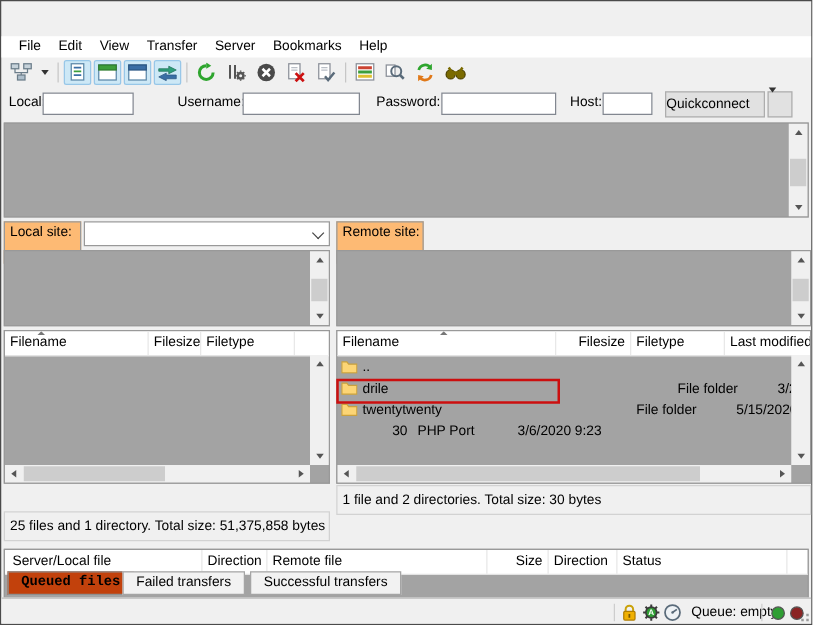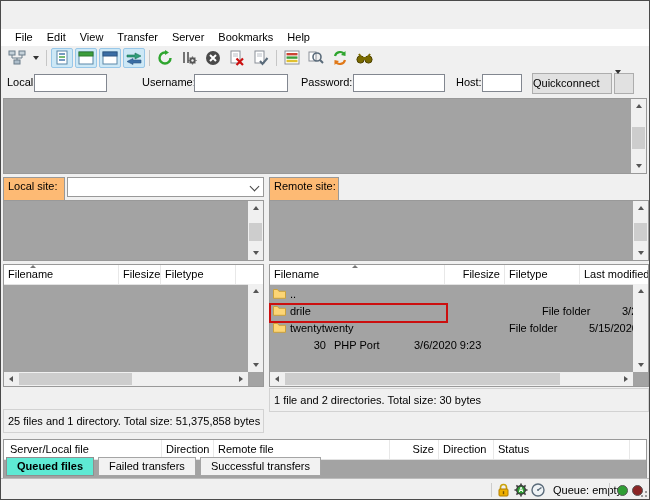--- a/index.html
+++ b/index.html
@@ -52,21 +52,21 @@
   .hc.ra{text-align:right;}
   .sortcaret{position:absolute;top:0;width:0;height:0;border-left:3px solid transparent;border-right:3px solid transparent;border-bottom:3.5px solid #777;}
   
   .frow{position:absolute;left:0;right:15px;height:17px;display:flex;align-items:center;}
   .fc{box-sizing:border-box;padding:0 4px 0 4px;overflow:hidden;white-space:nowrap;}
   .fc.ra{text-align:right;}
   .fname{display:flex;align-items:center;gap:4px;padding-left:3px;}
   .statusbox{position:absolute;box-sizing:border-box;height:24px;background:#f0f0f0;border:1px solid #d2d2d2;padding:5px 0 0 4px;white-space:nowrap;overflow:hidden;}
   
   .tab{position:absolute;top:456px;height:19px;box-sizing:border-box;border:1px solid #a5a5a5;background:#f2f2f2;padding:2px 10px 0 10px;white-space:nowrap;}
-  .tab.active{background:#5eead4;font-weight:bold;border-color:#8f8f8f;}
+  .tab.active{background:#c2410c;font-weight:bold;border-color:#8f8f8f;font-family:Liberation Mono, monospace;}
   
   .statusbar{left:0;top:477px;right:0;bottom:0;border-top:1px solid #bcbcbc;background:#f0f0f0;}
   .dot{position:absolute;width:9px;height:9px;border-radius:50%;border:1px solid #555;}
   .vline{position:absolute;width:1px;background:#cdcdcd;}
   .annotation{position:absolute;left:268px;top:302px;width:179px;height:20px;border:2px solid #cc0f0f;box-sizing:border-box;z-index:40;pointer-events:none;}
   .grip{position:absolute;right:2px;bottom:2px;width:8px;height:8px;}
   .grip i{position:absolute;width:2px;height:2px;background:#9a9a9a;}
 </style>
 </head>
 <body>

